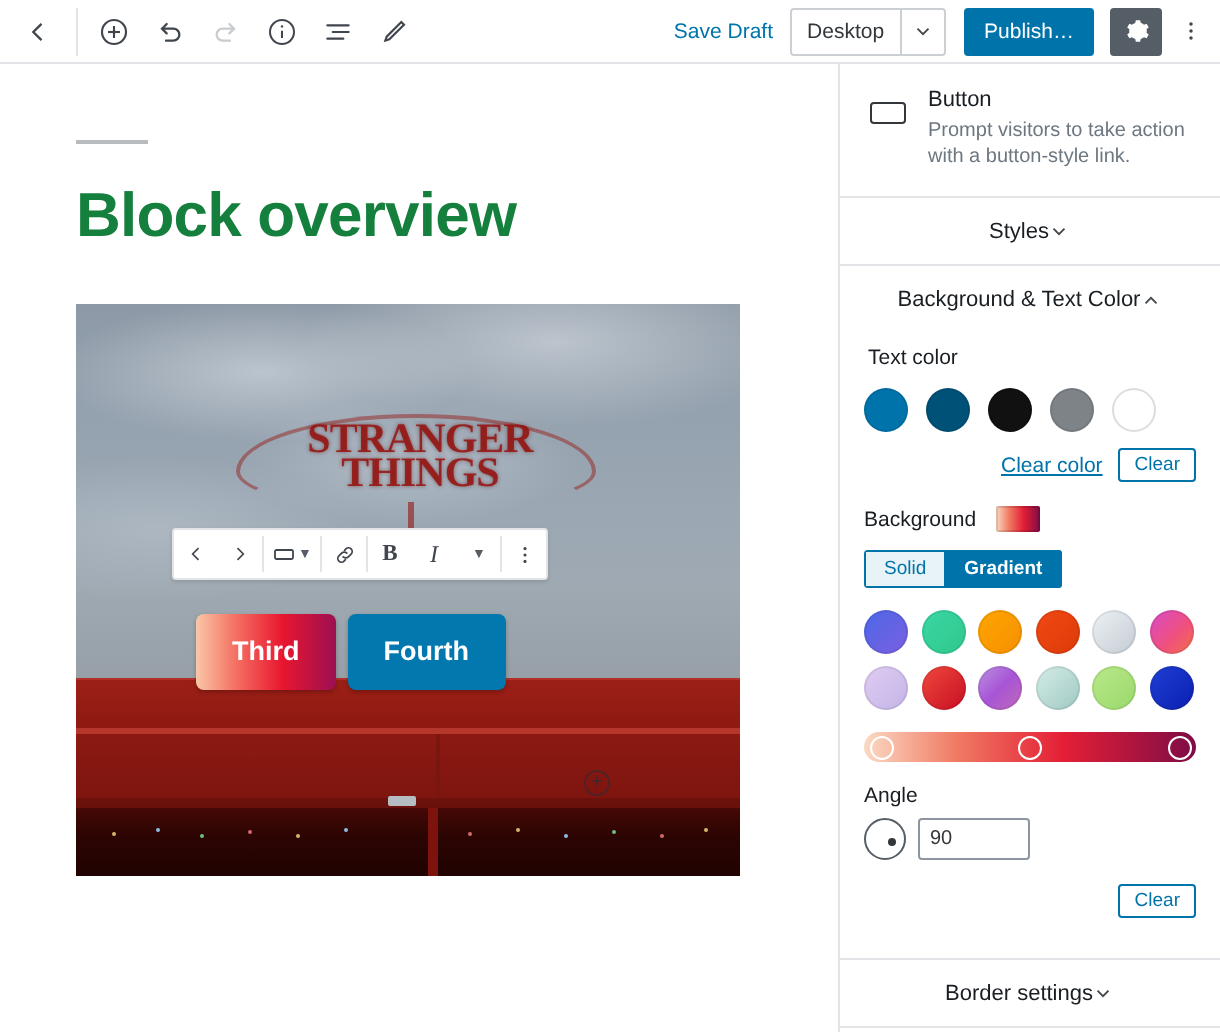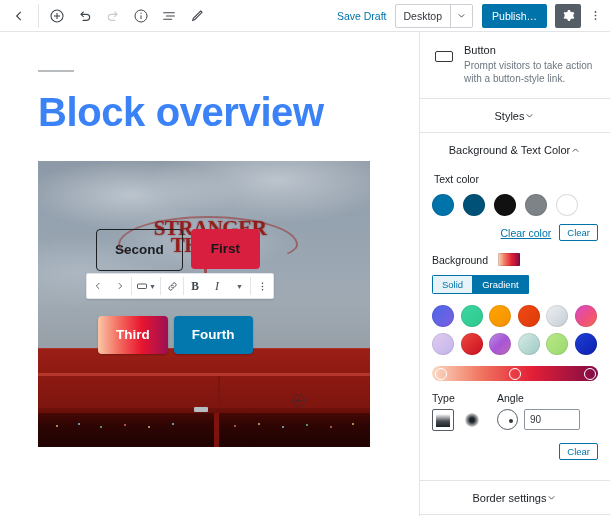--- a/index.html
+++ b/index.html
@@ -72,21 +72,21 @@
   
   .canvas {
     flex: 1 1 auto; background: #fff; position: relative;
     overflow: hidden; padding: 0 38px;
   }
   .post-rule {
     width: 36px; height: 2px; background: #b9bcbf;
     margin-top: 38px;
   }
   .post-title {
-    font-size: 40px; font-weight: bold; color: #3b82f6;
+    font-size: 31px; font-weight: bold; color: #15803d;
     margin-top: 18px; letter-spacing: -0.4px;
   }
 
   
   .img-block {
     margin-top: 26px; width: 332px; height: 286px;
     position: relative; overflow: hidden;
   }
   .scene { position: absolute; inset: 0; }
   .sky {
@@ -277,21 +277,21 @@
     width: 22px; height: 13px; border-radius: 1px;
     box-shadow: inset 0 0 0 1px rgba(0,0,0,0.12);
   }
 
   .seg { display: flex; border-radius: 2px; overflow: hidden; width: fit-content; margin-bottom: 11px; }
   .seg-i {
     font-size: 9.5px; padding: 3px 9px; cursor: pointer;
     background: #e8f3f8; color: #0073aa; border: 1px solid #0073aa;
   }
   .seg-i + .seg-i { border-left: none; }
-  .seg-i.on { background: #0073aa; color: #fff; font-weight: normal; }
+  .seg-i.on { background: #0073aa; color: #fff; font-weight: bold; }
 
   .grad-grid { display: grid; grid-template-columns: repeat(6, 1fr); gap: 6px 5px; margin-bottom: 11px; }
   .gsw {
     width: 22px; height: 22px; border-radius: 50%; cursor: pointer;
     box-shadow: inset 0 0 0 1px rgba(0,0,0,0.07);
   }
 
   .grad-bar {
     position: relative; height: 15px; border-radius: 8px; margin: 2px 0 11px 0;
     background: linear-gradient(90deg, #fbd9c3 0%, #f07a63 28%, #e41f36 60%, #7e0c46 100%);
@@ -449,24 +449,20 @@
             <i style="left:134px;top:2px;background:#8fbce0"></i>
             <i style="left:196px;top:4px;background:#d46a6a"></i>
             <i style="left:220px;top:2px;background:#d4b66a"></i>
             <i style="left:244px;top:5px;background:#8fbce0"></i>
             <i style="left:268px;top:3px;background:#6fbf7a"></i>
             <i style="left:292px;top:5px;background:#d46a6a"></i>
             <i style="left:314px;top:2px;background:#d4b66a"></i>
           </div>
         </div>
 
-        <div class="btn-row row-top">
-          <button class="ebtn ebtn-outline">Second</button>
-          <button class="ebtn ebtn-first">First</button>
-        </div>
         <div class="btn-row row-bot">
           <button class="ebtn ebtn-third">Third</button>
           <button class="ebtn ebtn-fourth">Fourth</button>
         </div>
 
         <div class="blk-toolbar">
           <div class="tbi">
             <svg width="10" height="10" viewBox="0 0 24 24" fill="none" stroke="#40464d" stroke-width="2">
                 <polyline points="15 5 8 12 15 19"></polyline>
               </svg>
@@ -581,29 +577,20 @@
         </div>
 
         <div class="grad-bar">
           <div class="stop" style="left:3px"></div>
           <div class="stop" style="left:77px"></div>
           <div class="stop" style="left:152px"></div>
         </div>
 
         <div class="ctrl-row">
           <div class="ctrl-col">
-            <span class="ctrl-lbl">Type</span>
-            <div class="type-row">
-              <div class="type-linear">
-                  <span></span>
-                </div>
-              <div class="type-radial"></div>
-            </div>
-          </div>
-          <div class="ctrl-col">
             <span class="ctrl-lbl">Angle</span>
             <div class="angle-row">
               <div class="angle-dial">
                   <i></i>
                 </div>
               <input class="angle-input" type="text" value="90" style="">
             </div>
           </div>
         </div>
 

